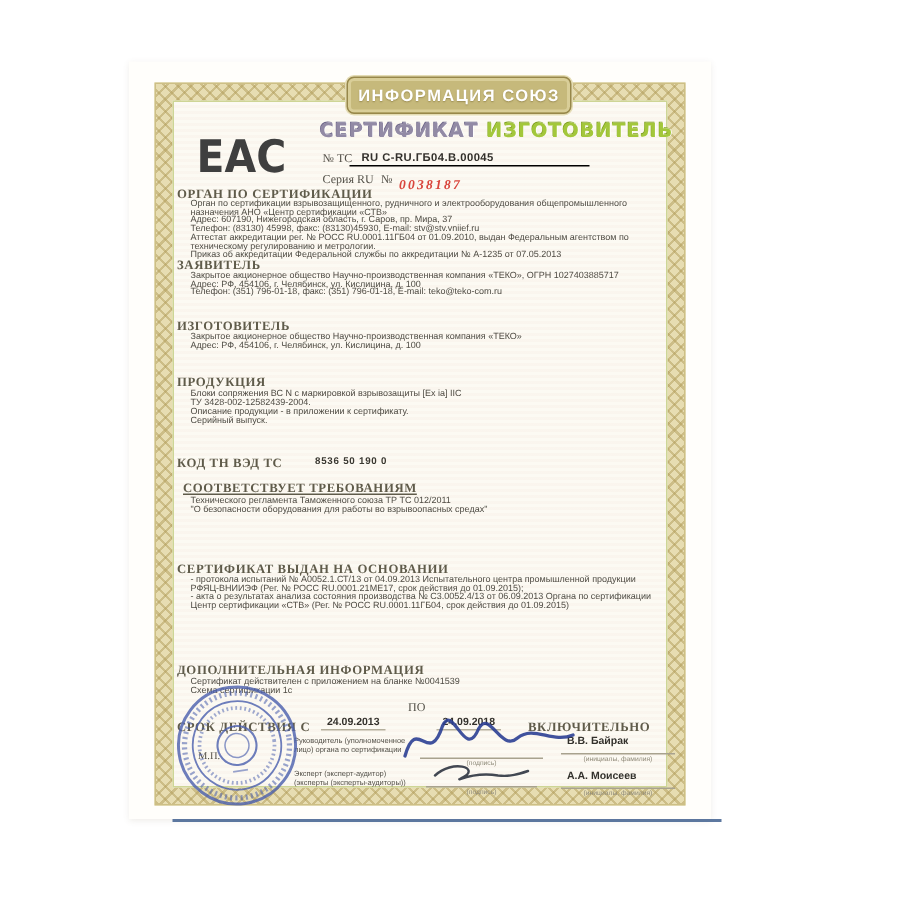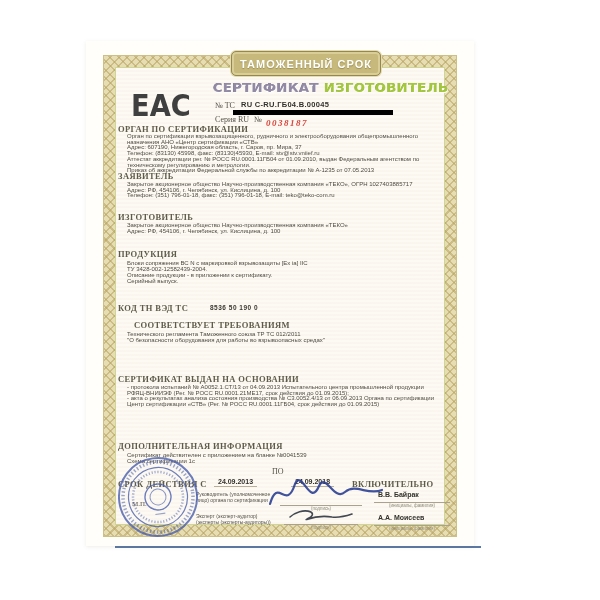--- a/index.html
+++ b/index.html
@@ -36,21 +36,21 @@
   .eac{font-family:"DejaVu Sans",sans-serif;font-weight:900;font-size:26px;color:#3f3f3f;
        letter-spacing:0px;transform:scale(1.05,1.15);transform-origin:left top;}
 
   .title{white-space:nowrap;font-family:"DejaVu Sans",sans-serif;font-weight:bold;
          font-size:13px;letter-spacing:.5px;}
   .title .w1{color:#928aa5;text-shadow:.5px .5px 0 #ffffff,-0.3px -0.3px 0 #6f688a;}
   .title .w2{color:#a3c73b;text-shadow:.5px .5px 0 #ffffff,-0.3px -0.3px 0 #82a224;}
 
   .lbl-serif{font-family:"Liberation Serif",serif;font-size:8px;color:#55524a;}
   .certno-val{font-weight:bold;font-size:7.5px;color:#33312c;letter-spacing:.3px;}
-  .certno-line{border-bottom:5px solid #000000;}
+  .certno-line{border-bottom:1px solid #000000;}
   .serial{font-family:"Liberation Serif",serif;font-weight:bold;font-size:9px;
           color:#d9453c;letter-spacing:1.5px;}
 
   .sec-h{font-family:"Liberation Serif",serif;font-weight:bold;font-size:8.5px;
          color:#5f5b4a;letter-spacing:.4px;white-space:nowrap;}
   .body-t{font-size:6px;line-height:5.7px;color:#4e4b43;}
   .body-t div{margin:0;}
   .kod-val{font-weight:bold;font-size:6.5px;color:#3a3831;letter-spacing:.5px;}
 
   .date{font-weight:bold;font-size:7px;color:#33312c;border-bottom:1px solid #b5af9c;
@@ -73,21 +73,21 @@
 
 <div class="stage">
 
   <div class="page"></div>
 
   <div class="frame">
     <div class="frame-inner"></div>
   </div>
 
   <div class="banner">
-    <span>ТАМОЖЕННЫЙ СРОК</span>
+    <span>ИНФОРМАЦИЯ СОЮЗ</span>
   </div>
 
   <div class="content">
 
     <div class="abs eac" style="left:17px;top:21px;">ЕАС</div>
 
     <div class="abs title" style="left:99px;top:13px;">
       <span class="w1">СЕРТИФИКАТ</span>
       <span class="w2">ИЗГОТОВИТЕЛЬ</span>
     </div>
@@ -127,21 +127,21 @@
     <div class="abs body-t" style="left:13px;top:193px;width:318px;line-height:6.1px;">
       <div>Блоки сопряжения ВС N с маркировкой взрывозащиты [Ex ia] IIC</div>
       <div>ТУ 3428-002-12582439-2004.</div>
       <div>Описание продукции - в приложении к сертификату.</div>
       <div>Серийный выпуск.</div>
     </div>
 
     <div class="abs sec-h" style="left:4px;top:236px;">КОД ТН ВЭД ТС</div>
     <div class="abs kod-val" style="left:96px;top:237px;">8536 50 190 0</div>
 
-    <div class="abs sec-h" style="left:20px;top:253px;">СООТВЕТСТВУЕТ ТРЕБОВАНИЯМ</div>
+    <div class="abs sec-h" style="left:8px;top:253px;text-decoration:underline;">СООТВЕТСТВУЕТ ТРЕБОВАНИЯМ</div>
     <div class="abs body-t" style="left:13px;top:264px;width:318px;line-height:6.1px;">
       <div>Технического  регламента Таможенного союза ТР ТС 012/2011</div>
       <div>"О безопасности оборудования для работы во взрывоопасных средах"</div>
     </div>
 
     <div class="abs sec-h" style="left:4px;top:307px;">СЕРТИФИКАТ ВЫДАН НА ОСНОВАНИИ</div>
     <div class="abs body-t" style="left:13px;top:318px;width:314px;">
       <div>- протокола испытаний № А0052.1.СТ/13 от 04.09.2013 Испытательного центра промышленной продукции РФЯЦ-ВНИИЭФ (Рег. № РОСС RU.0001.21МЕ17, срок действия до 01.09.2015);</div>
       <div>- акта о результатах анализа состояния производства № С3.0052.4/13 от 06.09.2013 Органа по сертификации Центр сертификации «СТВ» (Рег. № РОСС RU.0001.11ГБ04, срок действия до 01.09.2015)</div>
     </div>

